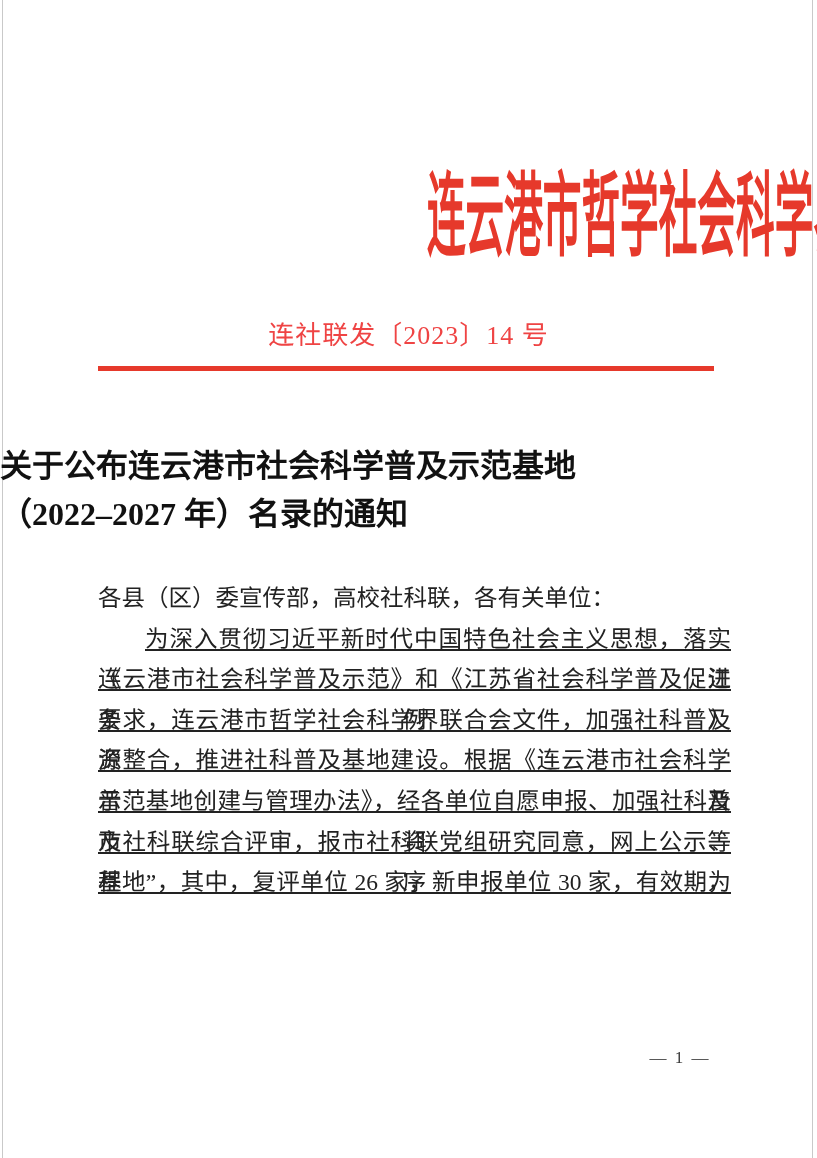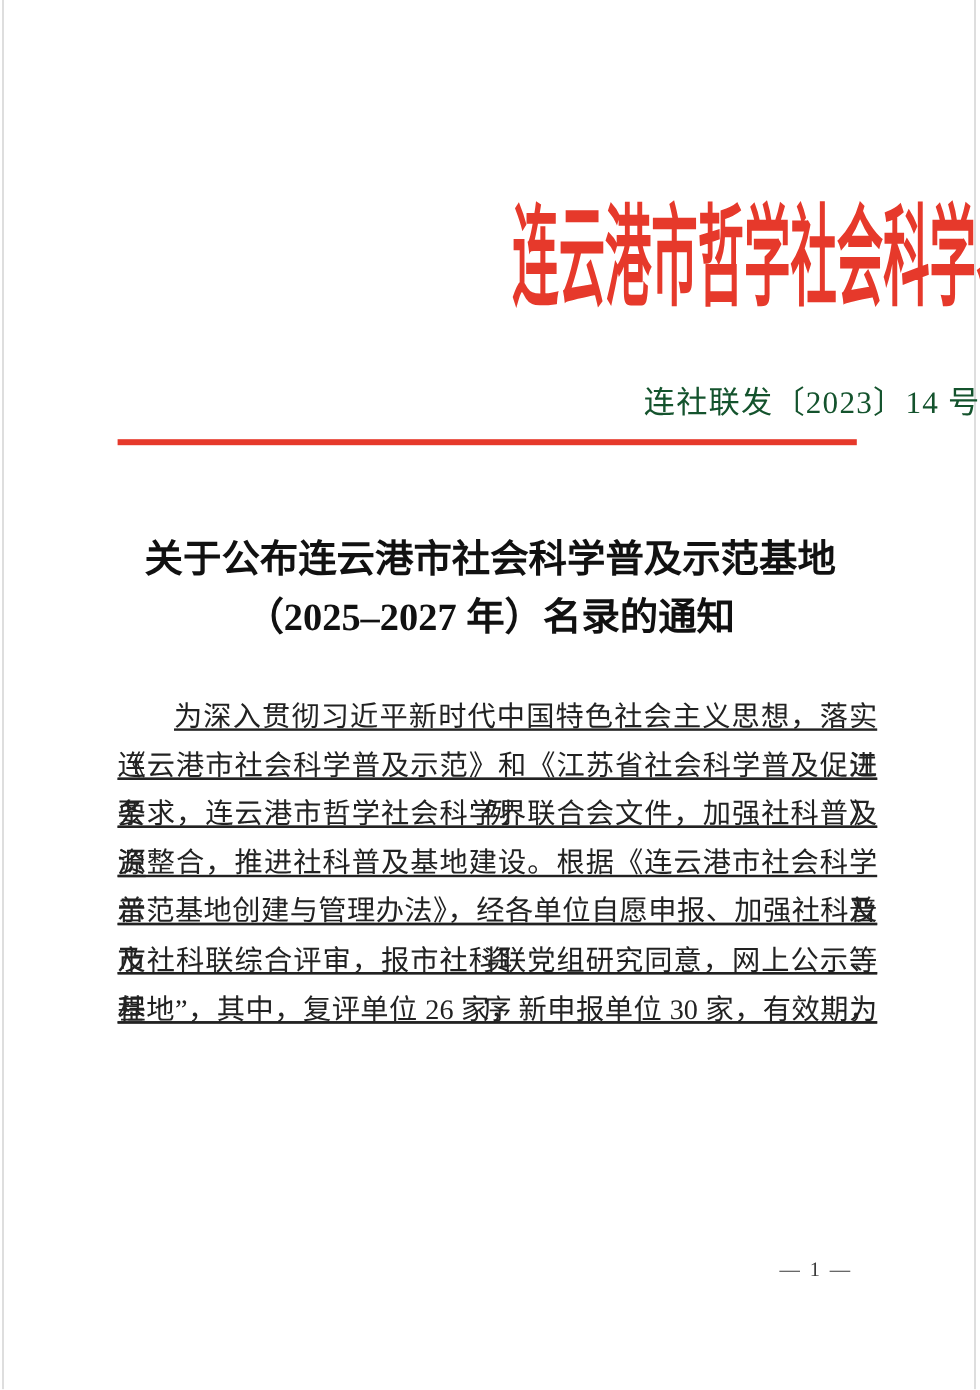--- a/index.html
+++ b/index.html
@@ -44,43 +44,42 @@
     transform-origin: center;
     letter-spacing: 0;
   }
 
   
   .doc-number {
     position: absolute;
     top: 314px;
     left: 0;
     width: 100%;
-    text-align: right;
+    text-align: center;
     font-size: 26px;
     letter-spacing: 1px;
-    color: #14532d;
+    color: #ef4444;
   }
 
   
   .red-rule {
     position: absolute;
     top: 366px;
     left: 98px;
     width: 616px;
     height: 5px;
     background: var(--header-red, #e6392b);
   }
 
   
   .doc-title {
     position: absolute;
     top: 442px;
     left: 0;
     width: 100%;
-    text-align: center;
     font-weight: bold;
     font-size: 32px;
     line-height: 48px;
     color: #111111;
   }
 
   
   .body-block {
     position: absolute;
     top: 578px;
@@ -125,25 +124,26 @@
   <div class="header-title-wrap">
     <span class="header-title">连云港市哲学社会科学界联合会文件</span>
   </div>
 
   <div class="doc-number">连社联发〔2023〕14 号</div>
 
   <div class="red-rule"></div>
 
   <div class="doc-title">
     <div>关于公布连云港市社会科学普及示范基地</div>
-    <div>（2025–2027 年）名录的通知</div>
+    <div>（2022–2027 年）名录的通知</div>
   </div>
 
   <div class="body-block">
 
+  <div class="body-line">各县（区）委宣传部，高校社科联，各有关单位：</div>
       <div class="body-line j ind">为深入贯彻习近平新时代中国特色社会主义思想，落实《江</div>
       <div class="body-line j">连云港市社会科学普及示范》和《江苏省社会科学普及促进条例》</div>
       <div class="body-line j">要求，连云港市哲学社会科学界联合会文件，加强社科普及资</div>
       <div class="body-line j">源整合，推进社科普及基地建设。根据《连云港市社会科学普及</div>
       <div class="body-line j">示范基地创建与管理办法》，经各单位自愿申报、加强社科普及资、</div>
       <div class="body-line j">市社科联综合评审，报市社科联党组研究同意，网上公示等程序，</div>
       <div class="body-line j">基地”，其中，复评单位 26 家，新申报单位 30 家，有效期为</div>
     </div>
 
   <div class="page-number">— 1 —</div>

